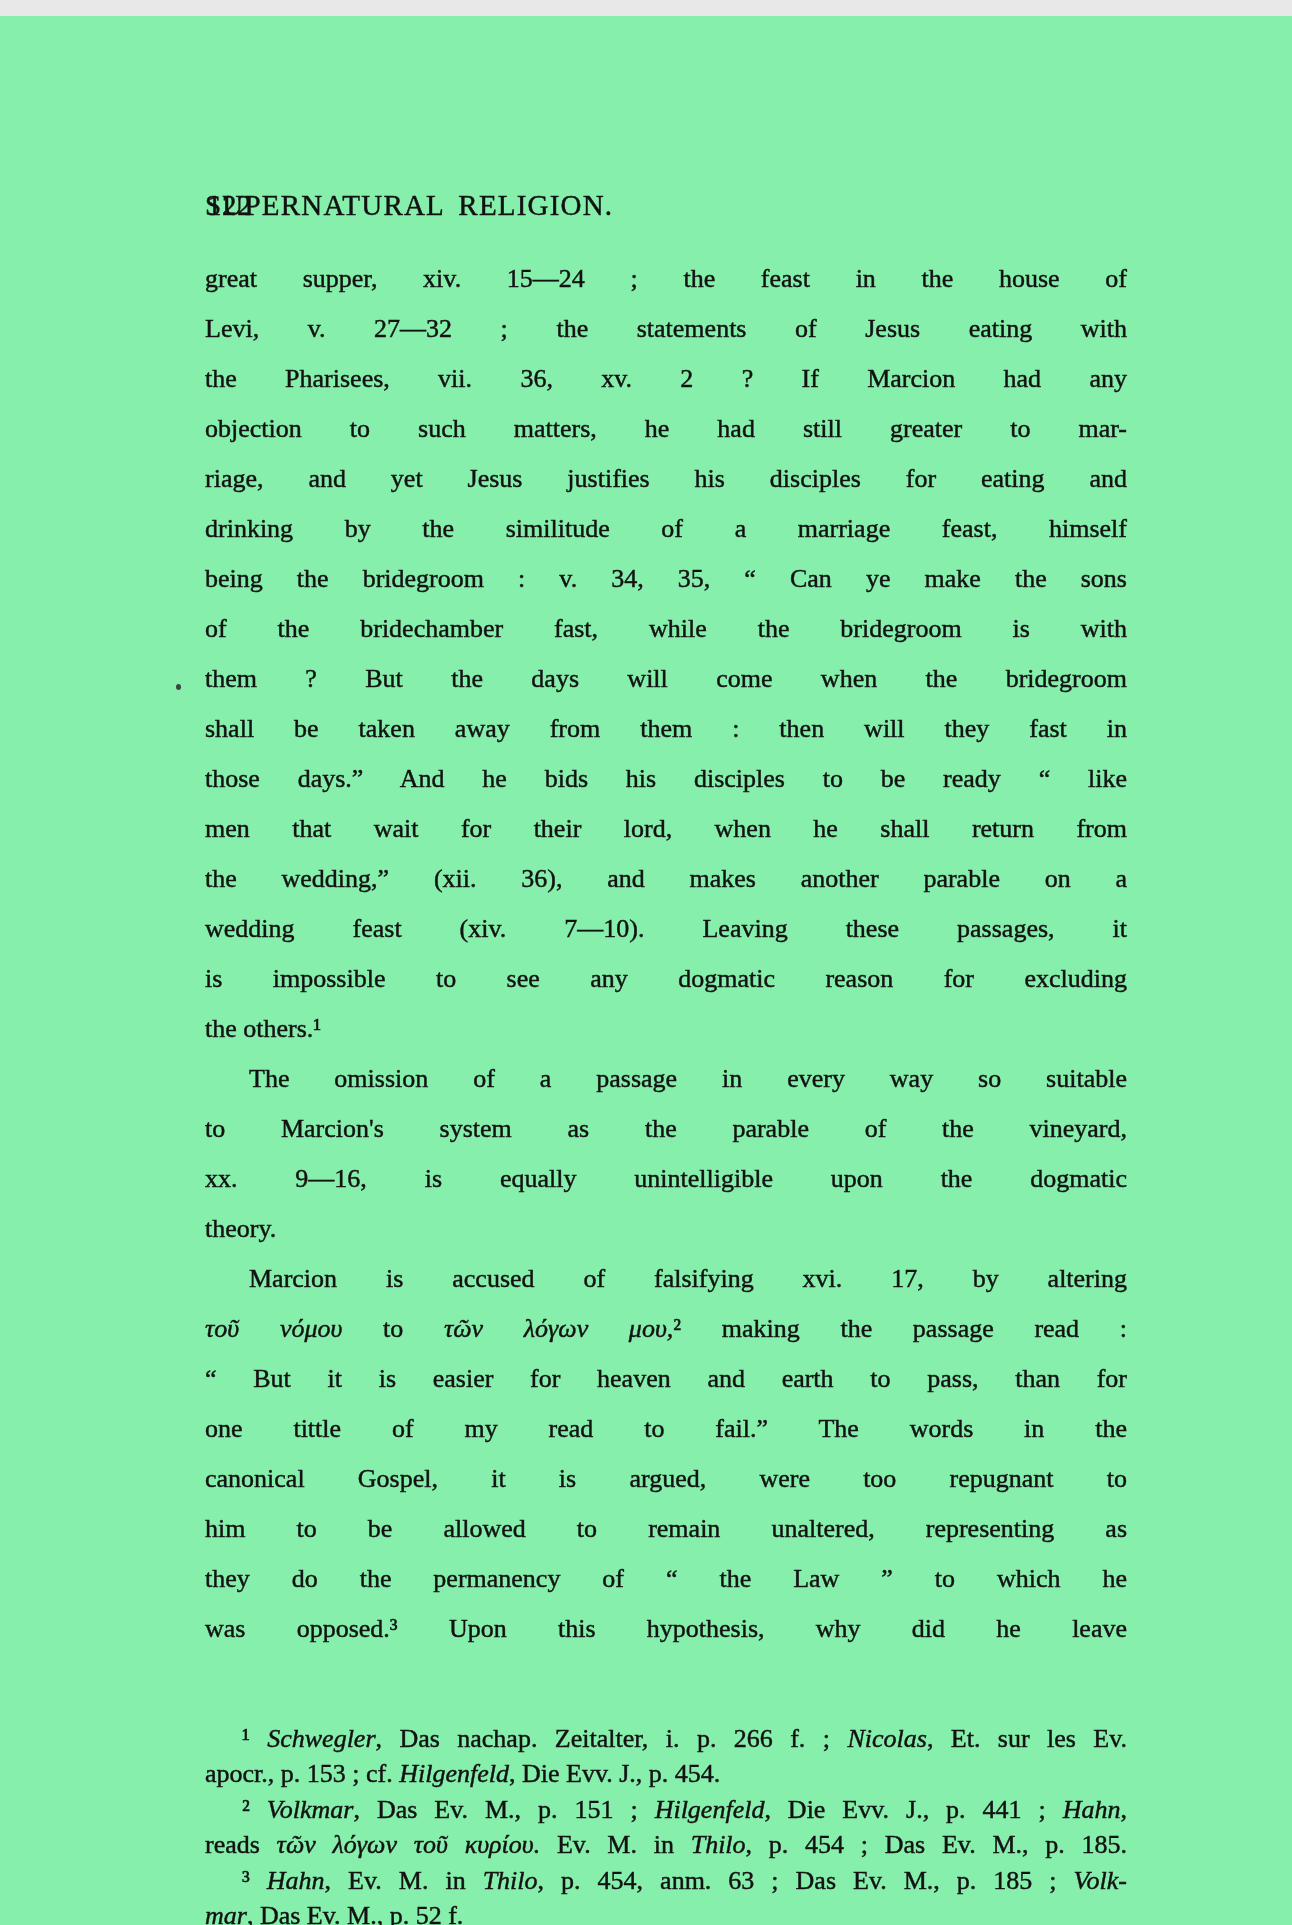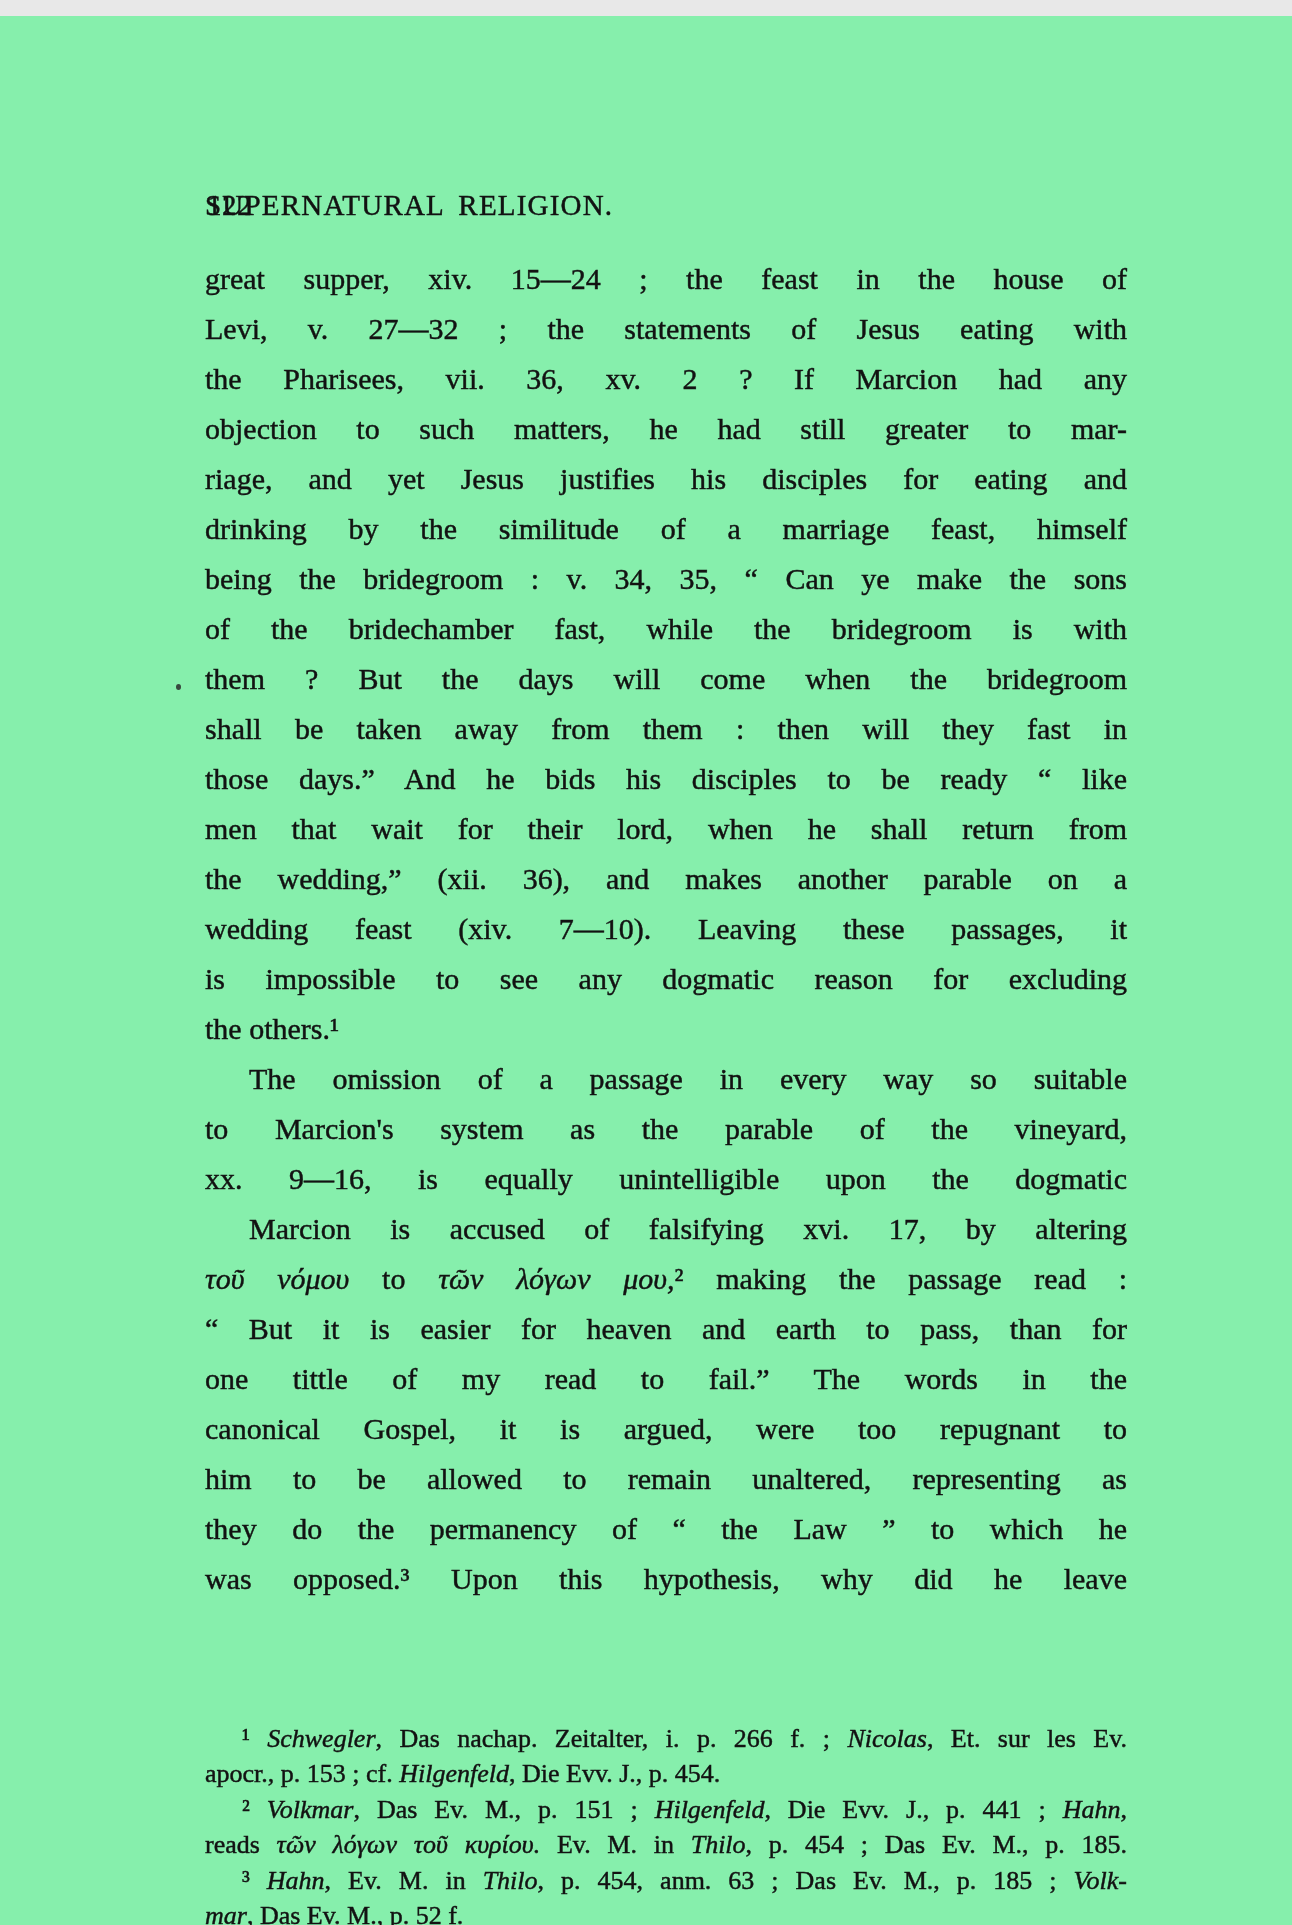--- a/index.html
+++ b/index.html
@@ -34,21 +34,21 @@
     display: block;
     letter-spacing: 1.2px;
     word-spacing: 6px;
   }
   
   .text-block {
     position: absolute;
     left: 205px;
     top: 238px;
     width: 922px;
-    font-size: 30px;
+    font-size: 26px;
     line-height: 50px;
   }
   .line {
     text-align: justify;
     text-align-last: justify;
     white-space: normal;
   }
   .line.lastline {
     text-align: center;
     text-align-last: left;
@@ -105,20 +105,21 @@
         <div class="line">men that wait for their lord, when he shall return from</div>
         <div class="line">the wedding,” (xii. 36), and makes another parable on a</div>
         <div class="line">wedding feast (xiv. 7—10).  Leaving these passages, it</div>
         <div class="line">is impossible to see any dogmatic reason for excluding</div>
         <div class="line lastline">the others.¹</div>
       </div>
     <div class="para" data-indent="">
         <div class="line">The omission of a passage in every way so suitable</div>
         <div class="line">to Marcion's system as the parable of the vineyard,</div>
         <div class="line">xx. 9—16, is equally unintelligible upon the dogmatic</div>
+        <div class="line lastline">theory.</div>
       </div>
     <div class="para" data-indent="">
         <div class="line">Marcion is accused of falsifying xvi. 17, by altering</div>
         <div class="line"><i>τοῦ νόμου</i><span> to </span><i>τῶν λόγων μου,</i><span>²</span><span> making the passage read :</span></div>
         <div class="line">“ But it is easier for heaven and earth to pass, than for</div>
         <div class="line">one tittle of my read to fail.”  The words in the</div>
         <div class="line">canonical Gospel, it is argued, were too repugnant to</div>
         <div class="line">him to be allowed to remain unaltered, representing as</div>
         <div class="line">they do the permanency of “ the Law ” to which he</div>
         <div class="line">was opposed.³  Upon this hypothesis, why did he leave</div>

